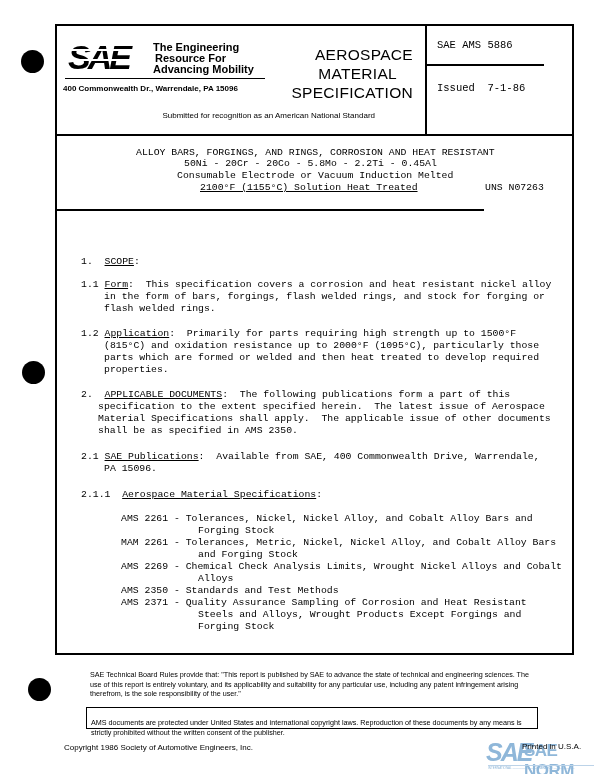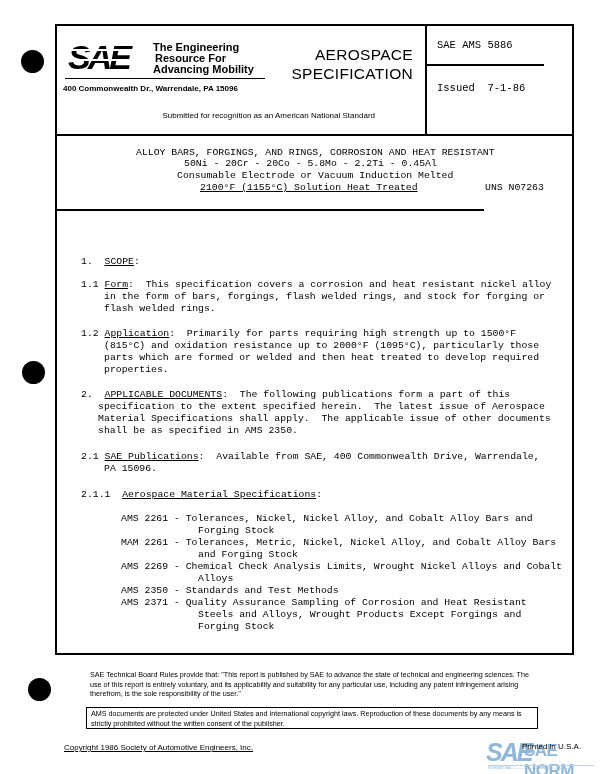--- a/index.html
+++ b/index.html
@@ -17,22 +17,22 @@
   .hdr-right { position:absolute; left:370px; top:0; width:145px; height:108px; }
   .amsno { position:absolute; left:0; top:0; width:117px; height:38px; border-bottom:2px solid #000; font-family:"Liberation Mono", monospace; font-size:10.5px; }
   .amsno span { position:absolute; left:10px; top:13px; }
   .issued { position:absolute; left:10px; top:56px; font-family:"Liberation Mono", monospace; font-size:10.5px; }
   .titlebox { position:absolute; left:0; top:110px; width:427px; height:73px; border-bottom:2px solid #000; font-family:"Liberation Mono", monospace; font-size:9.8px; line-height:11.4px; }
   .tline { position:absolute; white-space:pre; }
   .body { position:absolute; left:0; top:185px; width:515px; font-family:"Liberation Mono", monospace; font-size:9.8px; line-height:12.2px; }
   .para { position:absolute; white-space:pre; }
   .u { text-decoration:underline; }
   .notice { position:absolute; left:90px; top:670px; width:445px; font-size:7.2px; line-height:9.6px; }
-  .copybox { position:absolute; left:86px; top:707px; width:452px; height:22px; border:1.5px solid #000; font-size:7.2px; line-height:9.6px; padding:1px 4px; box-sizing:border-box; }
-  .copyright { position:absolute; left:64px; top:743px; font-size:8px;text-decoration:underline; }
+  .copybox { position:absolute; left:86px; top:707px; width:452px; height:22px; border:1.5px solid #000; font-size:7.2px; line-height:9.6px; padding:10px 4px; box-sizing:border-box; }
+  .copyright { position:absolute; left:64px; top:743px; font-size:8px; }
   .printed { position:absolute; left:522px; top:742px; font-size:8px; z-index:2; }
   .wm { position:absolute; left:486px; top:738px; width:110px; height:30px; }
   .wm-sae { position:absolute; left:0; top:0; font-weight:bold; font-size:25px; color:#8fb7d9; font-style:italic; letter-spacing:-2px; }
   .wm-norm { position:absolute; left:38px; top:3px; font-weight:bold; font-size:17px; color:#8fb7d9; letter-spacing:-0.5px; }
   .wm-sub { position:absolute; left:2px; top:27px; font-size:3px; color:#8fb7d9; width:106px; border-top:0.5px solid #bcd3e8; }
 </style>
 </head>
 <body>
 
 <div class="hole" style="left:21px;top:50px;"></div>
@@ -49,20 +49,21 @@
       </svg>
       <div class="tagline">
         <div>The Engineering</div>
         <div style="padding-left:2px">Resource For</div>
         <div>Advancing Mobility</div>
       </div>
       <div class="logo-rule"></div>
       <div class="address">400 Commonwealth Dr., Warrendale, PA 15096</div>
       <div class="spec-title">
         <div>AEROSPACE</div>
+        <div style="padding-right:16px">MATERIAL</div>
         <div>SPECIFICATION</div>
       </div>
       <div class="submitted">Submitted for recognition as an American National Standard</div>
     </div>
     <div class="hdr-right">
       <div class="amsno">
         <span>SAE AMS 5886</span>
       </div>
       <div class="issued">
         <span>Issued</span>&nbsp;&nbsp;<span>7-1-86</span>

